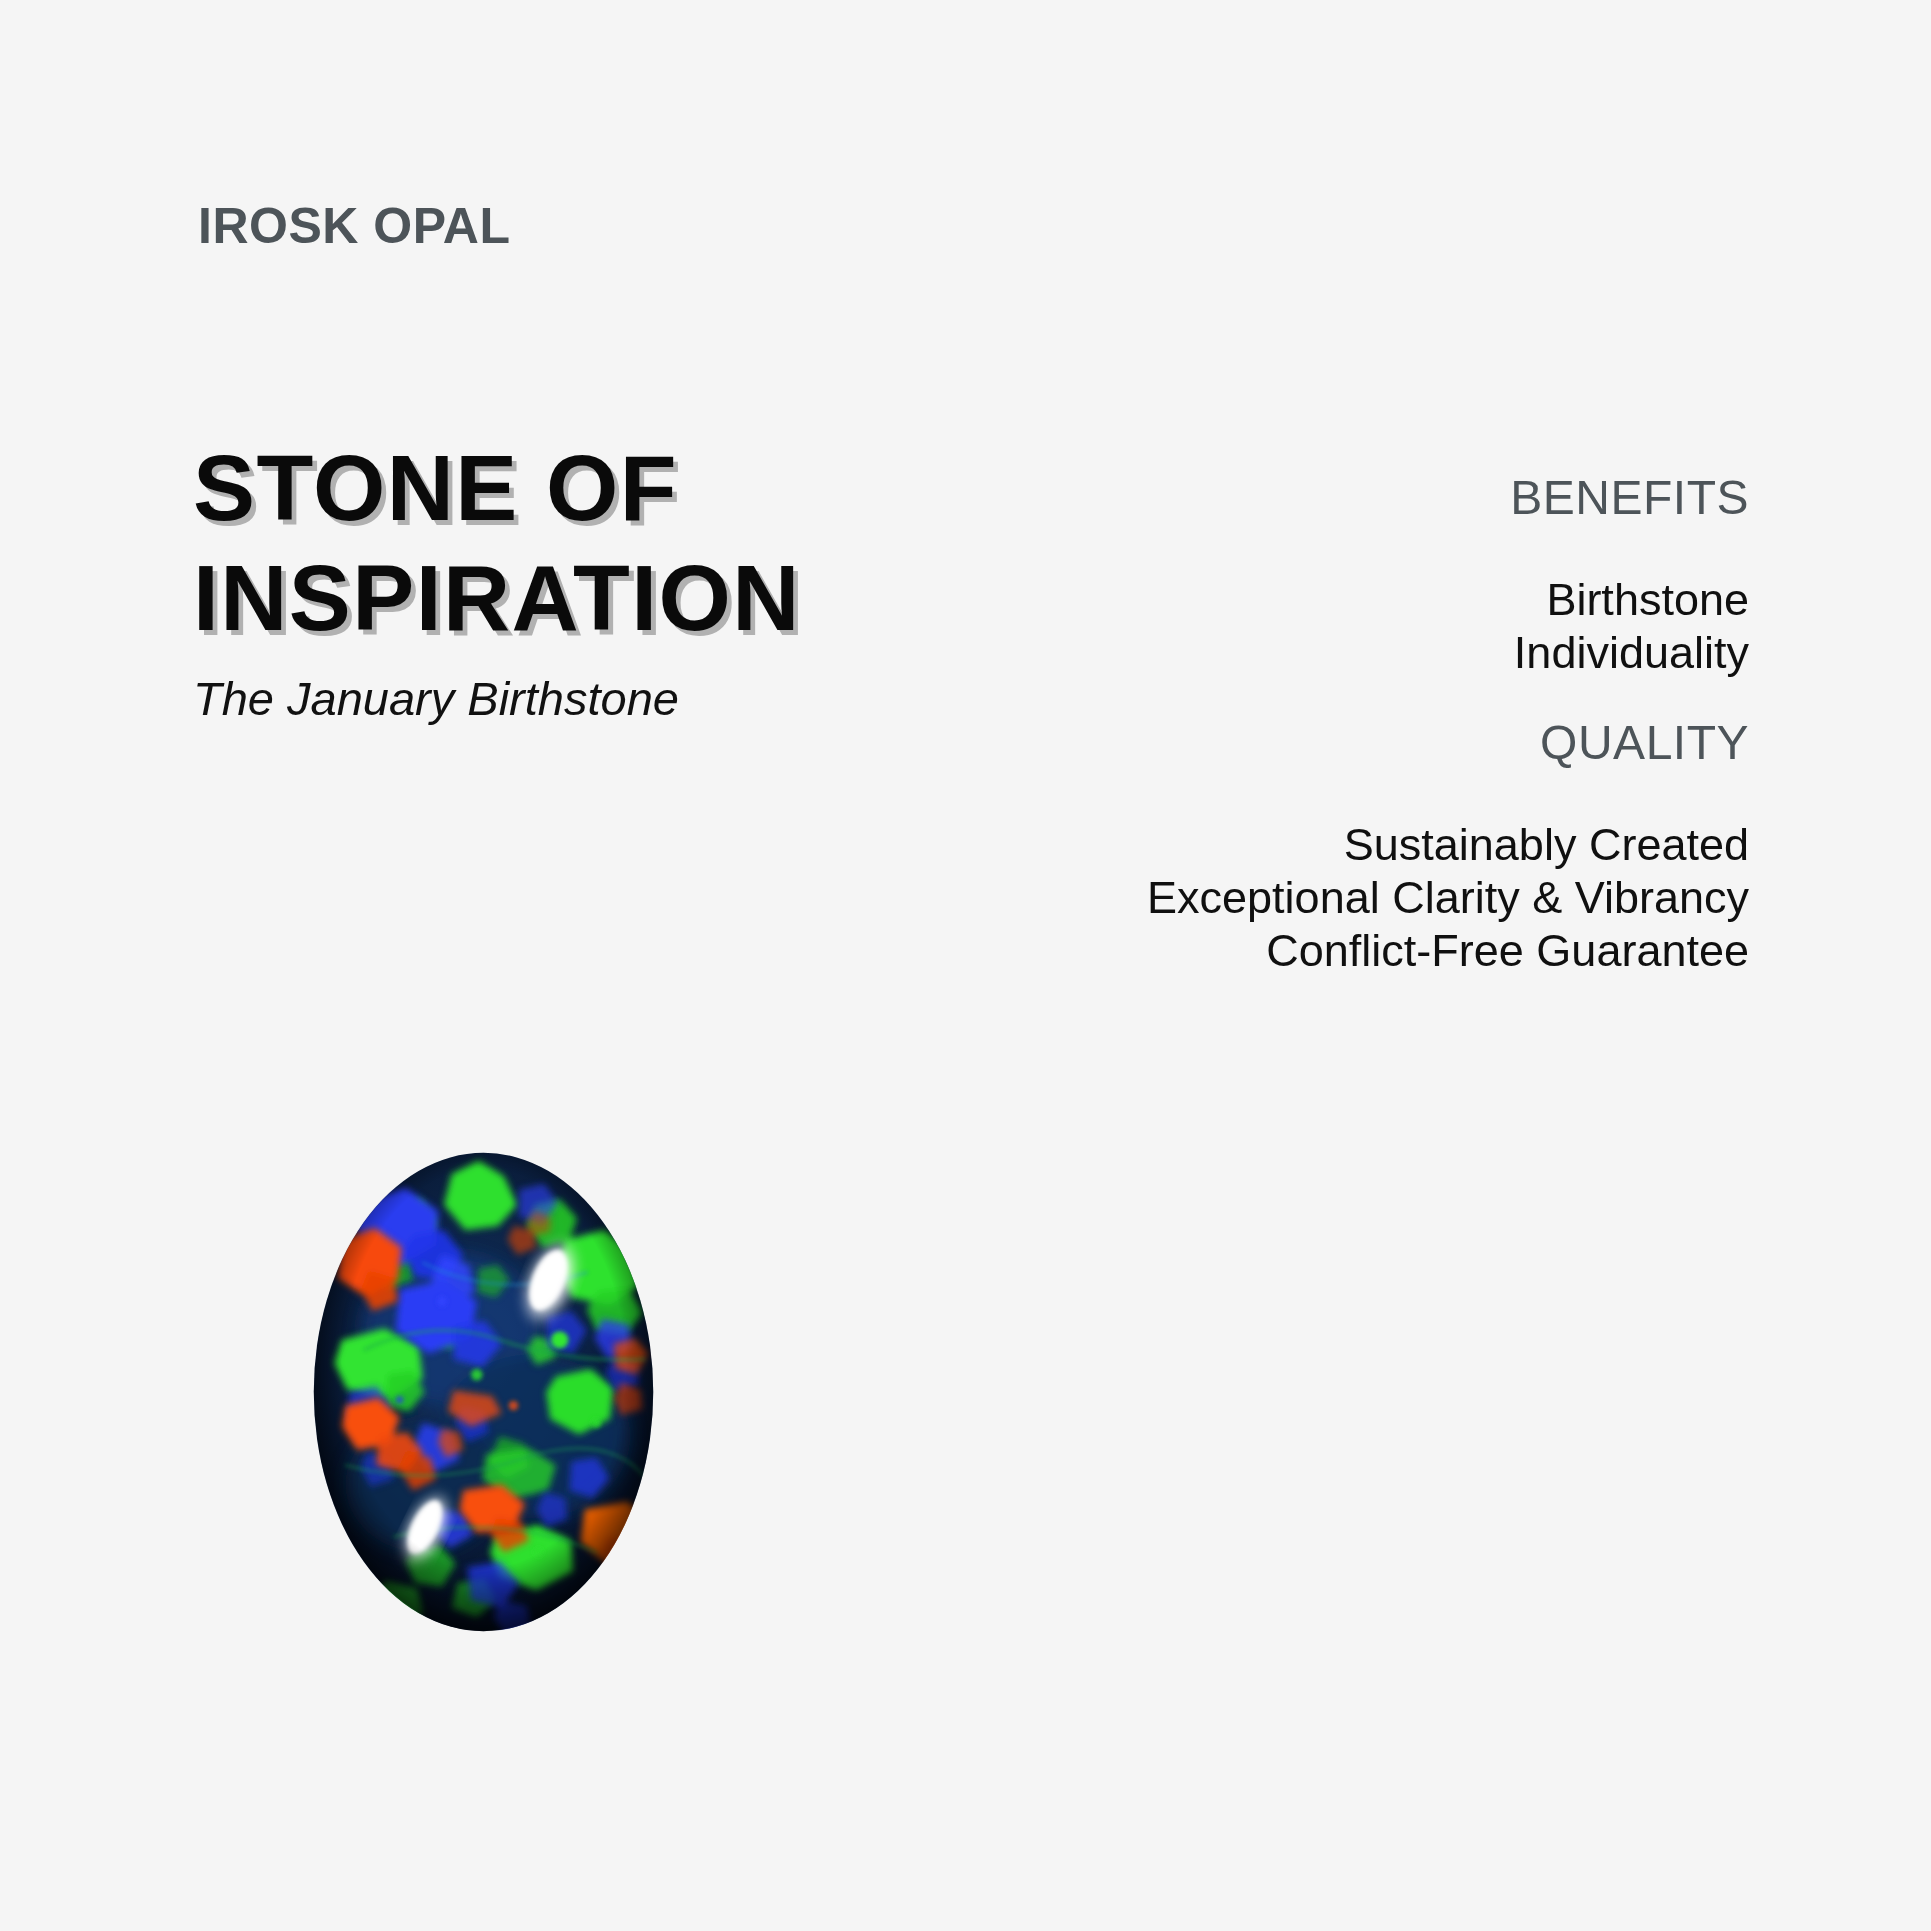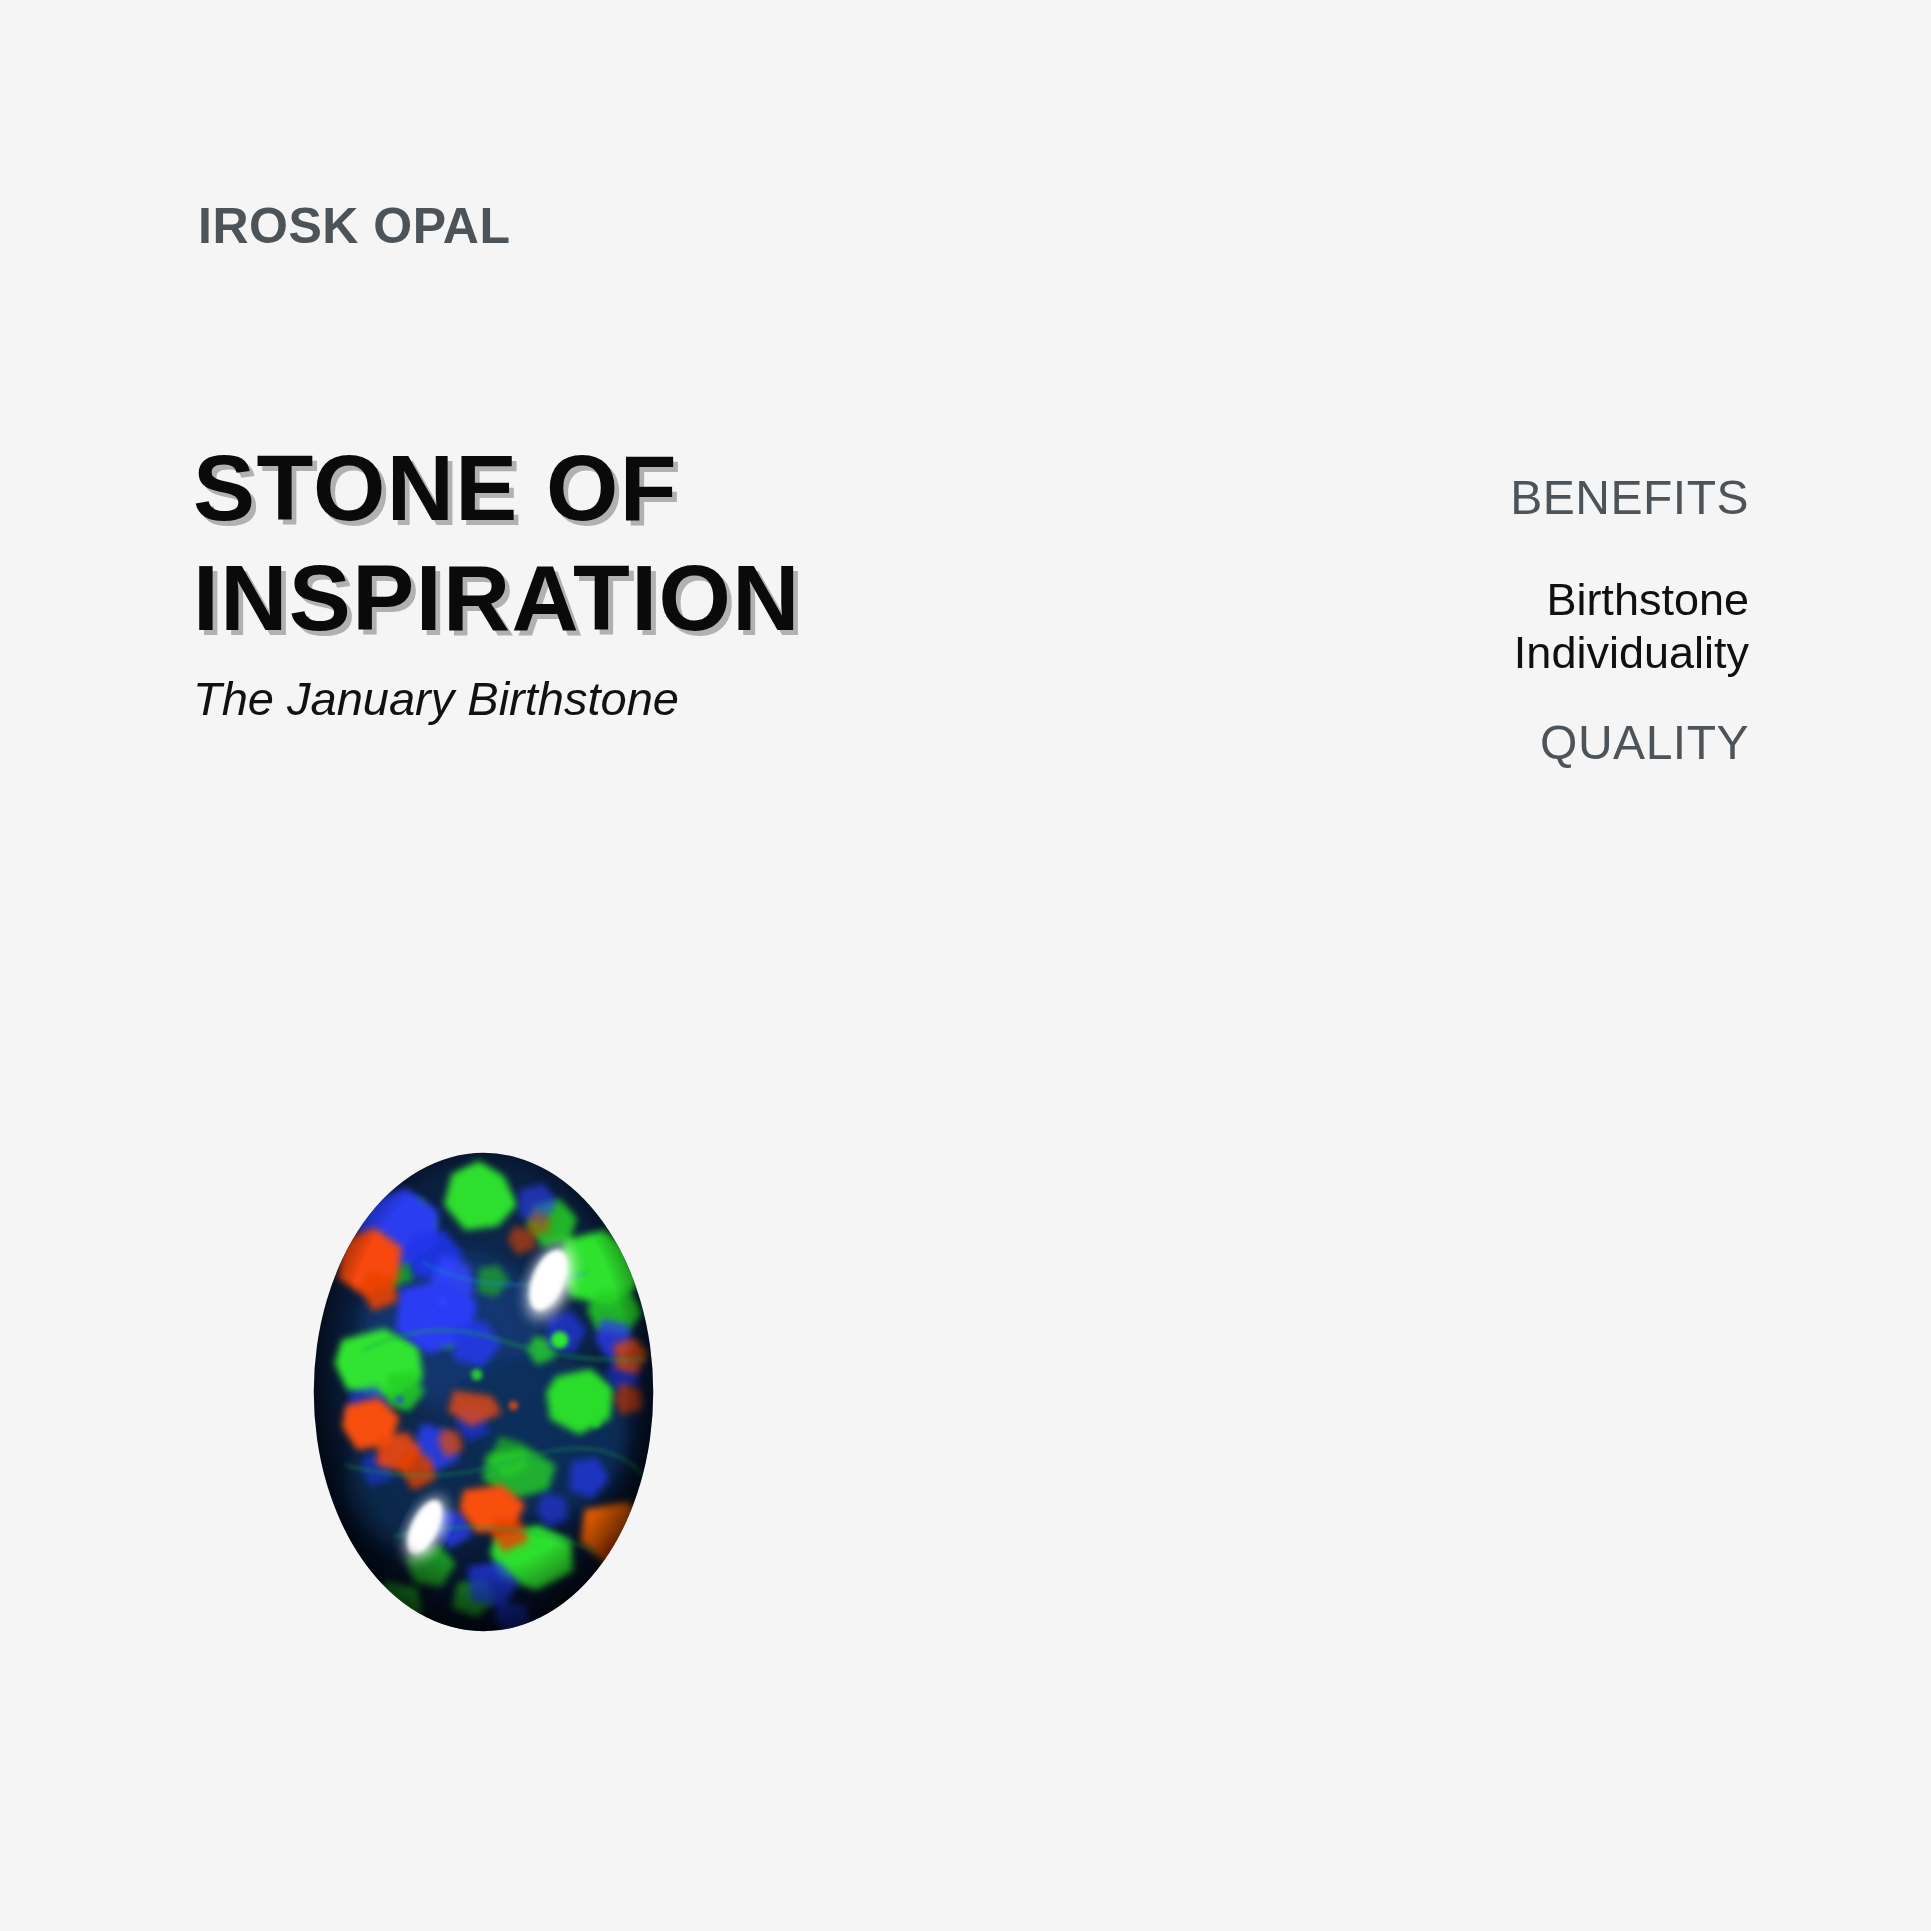--- a/index.html
+++ b/index.html
@@ -261,18 +261,23 @@
     <div class="section">
       <div class="sec-head">BENEFITS</div>
       <ul class="sec-list">
         <li>Birthstone</li>
         <li>Individuality</li>
       </ul>
     </div>
 
     <div class="section">
       <div class="sec-head">QUALITY</div>
+      <ul class="sec-list">
+        <li>Sustainably Created</li>
+        <li>Exceptional Clarity &amp; Vibrancy</li>
+        <li>Conflict-Free Guarantee</li>
+      </ul>
     </div>
 
 
   </div>
 </div>
 
 
 </body></html>

